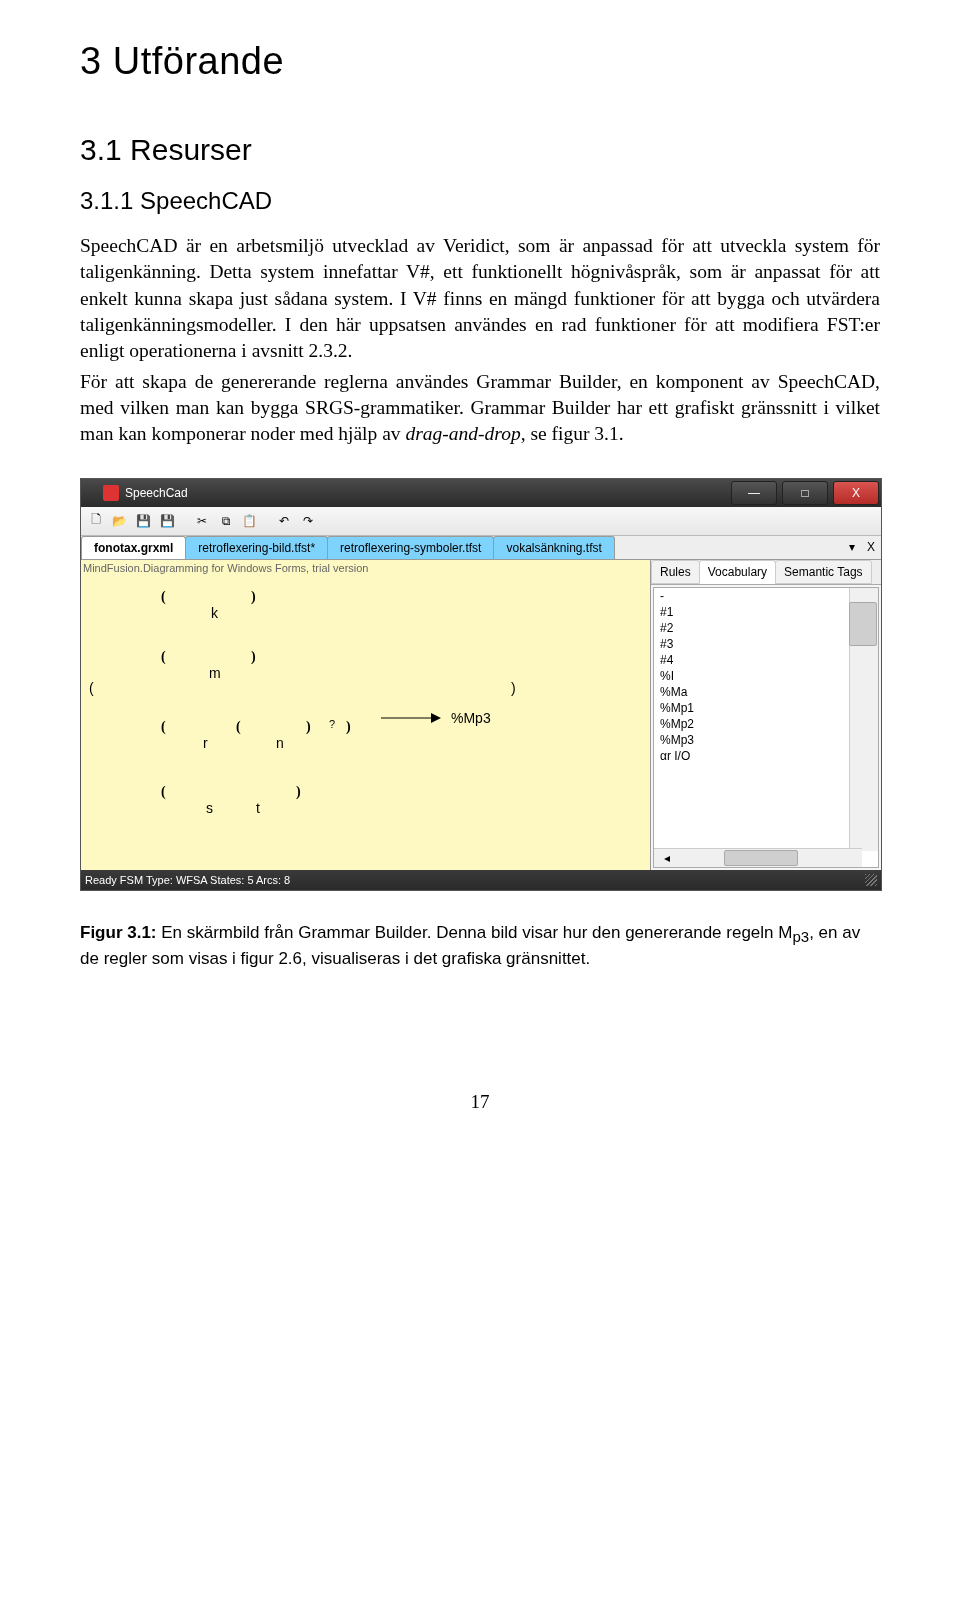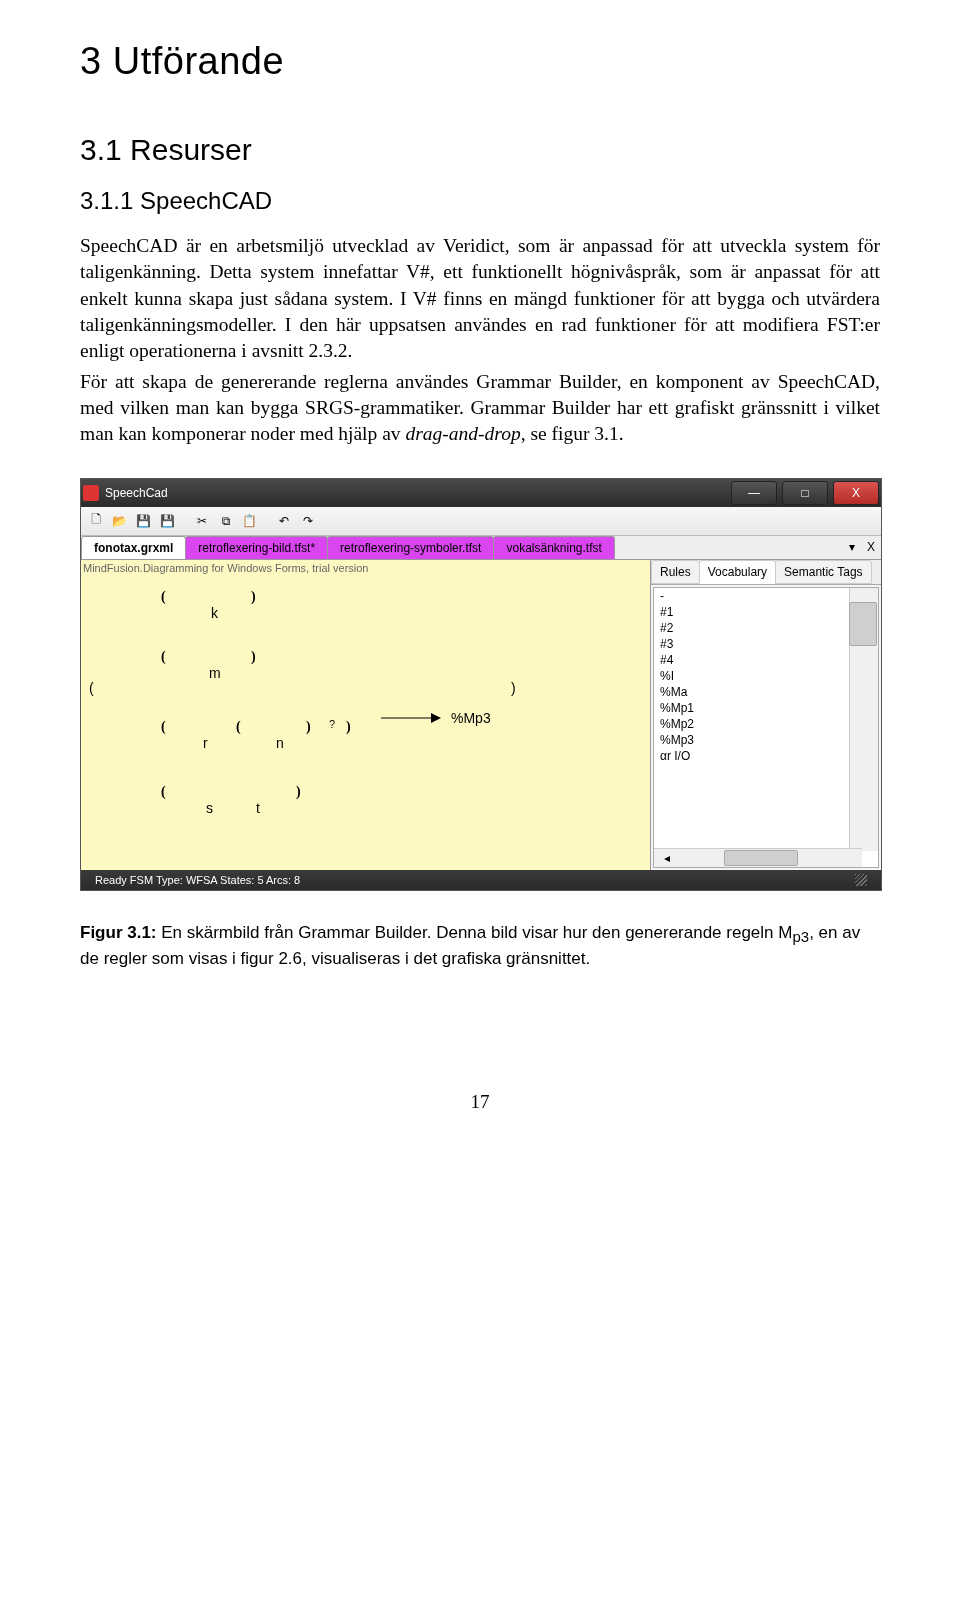--- a/index.html
+++ b/index.html
@@ -50,21 +50,21 @@
     background: #ececec;
     font-family: 'Segoe UI', Tahoma, Arial, sans-serif;
     font-size: 12px;
   }
   .titlebar {
     background: linear-gradient(#4a4a4a,#2a2a2a);
     color: #fff;
     display: flex;
     align-items: center;
     height: 28px;
-    padding: 0 0 0 2px;
+    padding: 0 0 0 22px;
   }
   .titlebar .app-icon {
     width: 16px; height:16px;
     background:#d33; border-radius:2px;
     margin-right:6px;
     display:inline-block;
   }
   .titlebar .title { flex:1; font-size:12px;}
   .winbtns { display:flex; }
   .winbtn {
@@ -98,21 +98,21 @@
   .tabstrip {
     background: #eee;
     display:flex; align-items:center;
     border-bottom:1px solid #999;
     font-size:12px;
   }
   .doctab {
     padding:4px 12px;
     border:1px solid #999;
     border-bottom:none;
-    background:#d946ef;
+    background:#7dd3fc;
     margin-right:-1px;
     border-radius:3px 3px 0 0;
   }
   .doctab.active { background:#fff; font-weight:bold;}
   .tabstrip .spacer{flex:1;}
   .tabstrip .pin{padding:0 6px;}
   .workspace {
     display:flex;
     background:#fef9c3;
     height: 310px;
@@ -169,21 +169,21 @@
     background:#f0f0f0; border-top:1px solid #ccc;
     display:flex; align-items:center;
   }
   .vocab-hscroll .hthumb {
     margin-left:50px; width:60px;height:12px;background:#cfcfcf;border:1px solid #aaa;border-radius:2px;
   }
   .statusbar {
     background: linear-gradient(#3a3a3a,#2a2a2a);
     color:#fff;
     font-size:11px;
-    padding:4px 14px;
+    padding:4px 4px;
     display:flex;justify-content:space-between;
   }
   .grip { width:12px;height:12px; align-self:flex-end;
     background: repeating-linear-gradient(135deg,#777,#777 1px,transparent 1px,transparent 3px);
   }
   
   .paren {
     font-family: Georgia, serif;
     font-size: 42px;
     font-weight: bold;

